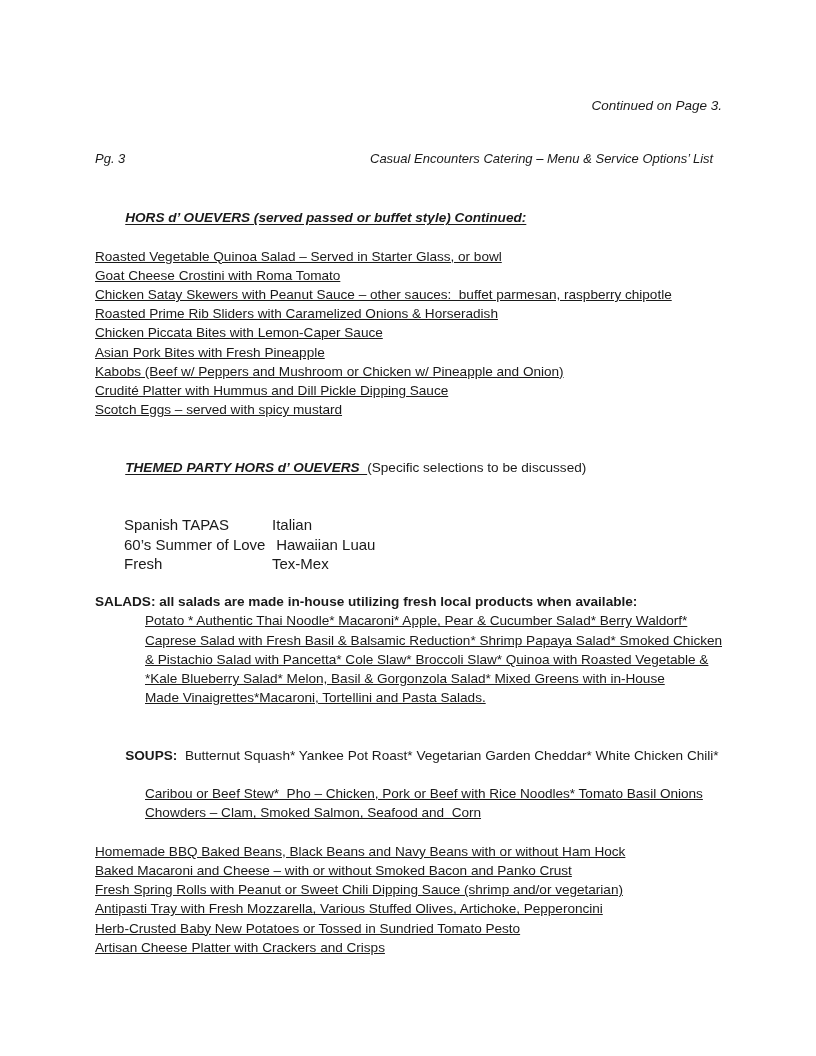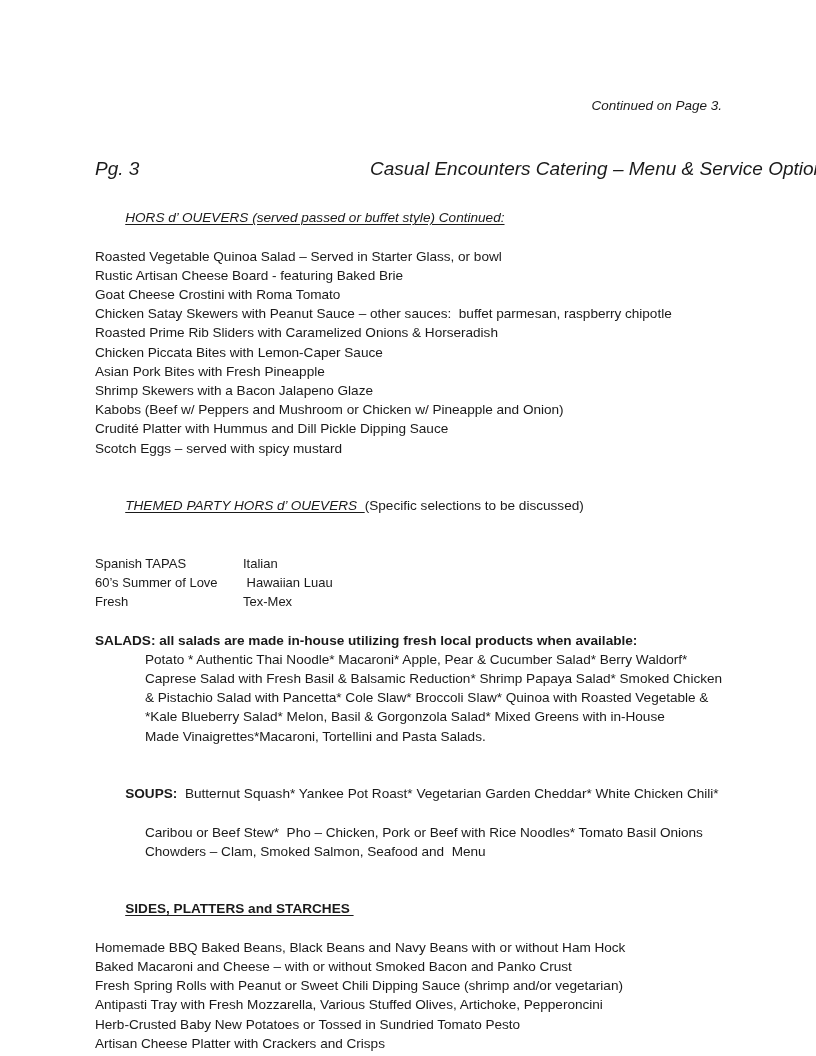--- a/index.html
+++ b/index.html
@@ -31,23 +31,23 @@
     width: 627px;
     text-align: right;
     font-size: 13.5px;
     font-style: italic;
     line-height: 19px;
     white-space: pre;
   }
   .pgline {
     position: absolute;
     left: 0;
-    top: 159px;
+    top: 149px;
     width: 627px;
-    font-size: 19px;
+    font-size: 13px;
     font-style: italic;
     line-height: 19px;
     white-space: pre;
   }
   .pgline .pgnum {
     position: absolute;
     left: 0;
     top: 0;
   }
   .pgline .doctitle {
@@ -63,60 +63,62 @@
     left: 0;
     top: 189px;
     width: 640px;
   }
 
   .line {
     font-size: 13.6px;
     line-height: 19.2px;
     white-space: pre;
     letter-spacing: -0.02px;
+    text-decoration: underline;
   }
   .line.indent {
     padding-left: 50px;
   }
   .line.indent-soup {
     padding-left: 50px;
   }
   .hd {
     font-size: 13.6px;
     line-height: 19.2px;
     font-weight: bold;
     white-space: pre;
   }
   .hd-bui {
-    font-weight: normal;
+    font-weight: bold;
     font-style: italic;
     text-decoration: underline;
     text-underline-offset: 2px;
   }
   .hd-bu {
     font-weight: bold;
     text-decoration: underline;
     text-underline-offset: 2px;
   }
   .hd-plain-tail {
     font-weight: normal;
     font-style: normal;
     text-decoration: none;
   }
   .gap {
     height: 19.2px;
   }
 
   
   .twocol-row {
-    font-size: 13px;
+    font-size: 15px;
     line-height: 19.2px;
     white-space: pre;
     position: relative;
     height: 19.2px;
+    margin-left: 29px;
   }
   .twocol-row .c1 {
     position: absolute;
     left: 0;
     top: 0;
   }
   .twocol-row .c2 {
     position: absolute;
     left: 148px;
     top: 0;
@@ -134,27 +136,25 @@
       <span class="pgnum">Pg. 3</span>
       <span class="doctitle">Casual Encounters Catering – Menu &amp; Service Options’ List</span>
     </div>
 
     <div class="flow">
 
       <div class="hd">
         <span class="hd-bui">HORS d’ OUEVERS (served passed or buffet style) Continued:</span>
       </div>
       <div class="line">Roasted Vegetable Quinoa Salad – Served in Starter Glass, or bowl</div>
-      <div class="line">Rustic Artisan Cheese Board - featuring Baked Brie</div>
       <div class="line">Goat Cheese Crostini with Roma Tomato</div>
       <div class="line">Chicken Satay Skewers with Peanut Sauce – other sauces:  buffet parmesan, raspberry chipotle</div>
       <div class="line">Roasted Prime Rib Sliders with Caramelized Onions &amp; Horseradish</div>
       <div class="line">Chicken Piccata Bites with Lemon-Caper Sauce</div>
       <div class="line">Asian Pork Bites with Fresh Pineapple</div>
-      <div class="line">Shrimp Skewers with a Bacon Jalapeno Glaze</div>
       <div class="line">Kabobs (Beef w/ Peppers and Mushroom or Chicken w/ Pineapple and Onion)</div>
       <div class="line">Crudité Platter with Hummus and Dill Pickle Dipping Sauce</div>
       <div class="line">Scotch Eggs – served with spicy mustard</div>
 
       <div class="gap"></div>
 
       <div class="hd">
         <span class="hd-bui">THEMED PARTY HORS d’ OUEVERS  </span><span class="hd-plain-tail">(Specific selections to be discussed)</span>
       </div>
 
@@ -181,27 +181,24 @@
       <div class="line indent">&amp; Pistachio Salad with Pancetta* Cole Slaw* Broccoli Slaw* Quinoa with Roasted Vegetable &amp;</div>
       <div class="line indent">*Kale Blueberry Salad* Melon, Basil &amp; Gorgonzola Salad* Mixed Greens with in-House</div>
       <div class="line indent">Made Vinaigrettes*Macaroni, Tortellini and Pasta Salads.</div>
 
       <div class="gap"></div>
 
       <div class="hd">
         <span>SOUPS:</span><span class="hd-plain-tail">  Butternut Squash* Yankee Pot Roast* Vegetarian Garden Cheddar* White Chicken Chili*</span>
       </div>
       <div class="line indent-soup">Caribou or Beef Stew*  Pho – Chicken, Pork or Beef with Rice Noodles* Tomato Basil Onions</div>
-      <div class="line indent-soup">Chowders – Clam, Smoked Salmon, Seafood and  Menu</div>
-
-      <div class="gap"></div>
-
-      <div class="hd">
-        <span class="hd-bu">SIDES, PLATTERS and STARCHES </span>
-      </div>
+      <div class="line indent-soup">Chowders – Clam, Smoked Salmon, Seafood and  Corn</div>
+
+      <div class="gap"></div>
+
       <div class="line">Homemade BBQ Baked Beans, Black Beans and Navy Beans with or without Ham Hock</div>
       <div class="line">Baked Macaroni and Cheese – with or without Smoked Bacon and Panko Crust</div>
       <div class="line">Fresh Spring Rolls with Peanut or Sweet Chili Dipping Sauce (shrimp and/or vegetarian)</div>
       <div class="line">Antipasti Tray with Fresh Mozzarella, Various Stuffed Olives, Artichoke, Pepperoncini</div>
       <div class="line">Herb-Crusted Baby New Potatoes or Tossed in Sundried Tomato Pesto</div>
       <div class="line">Artisan Cheese Platter with Crackers and Crisps</div>
 
     </div>
   </div>
 </div>

